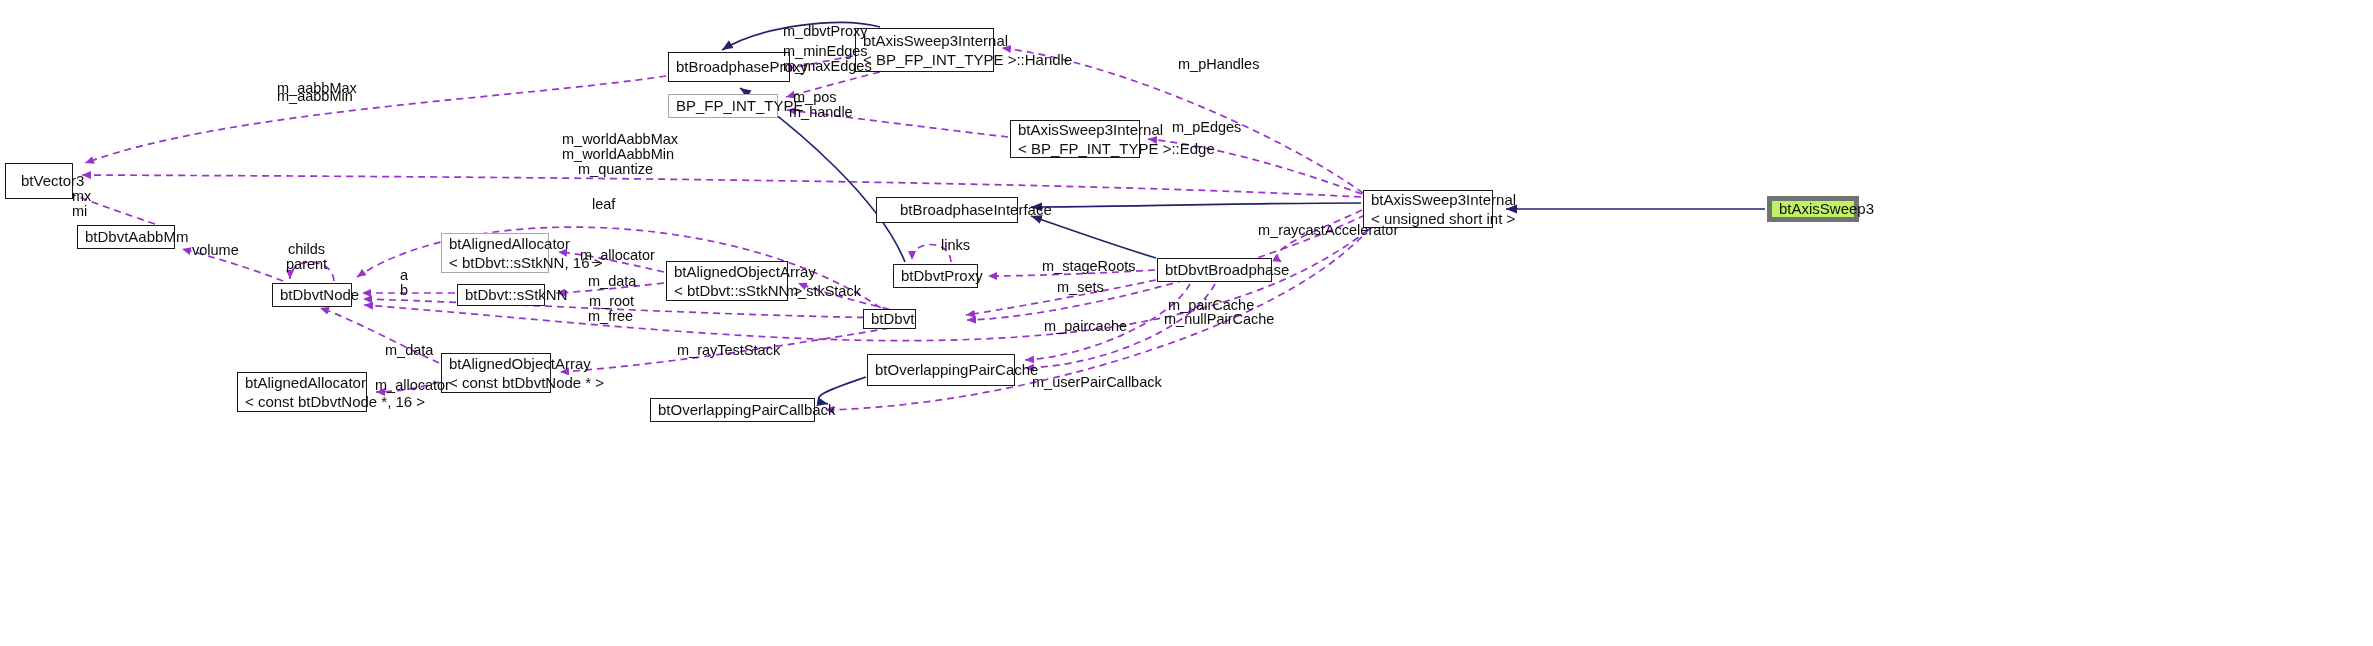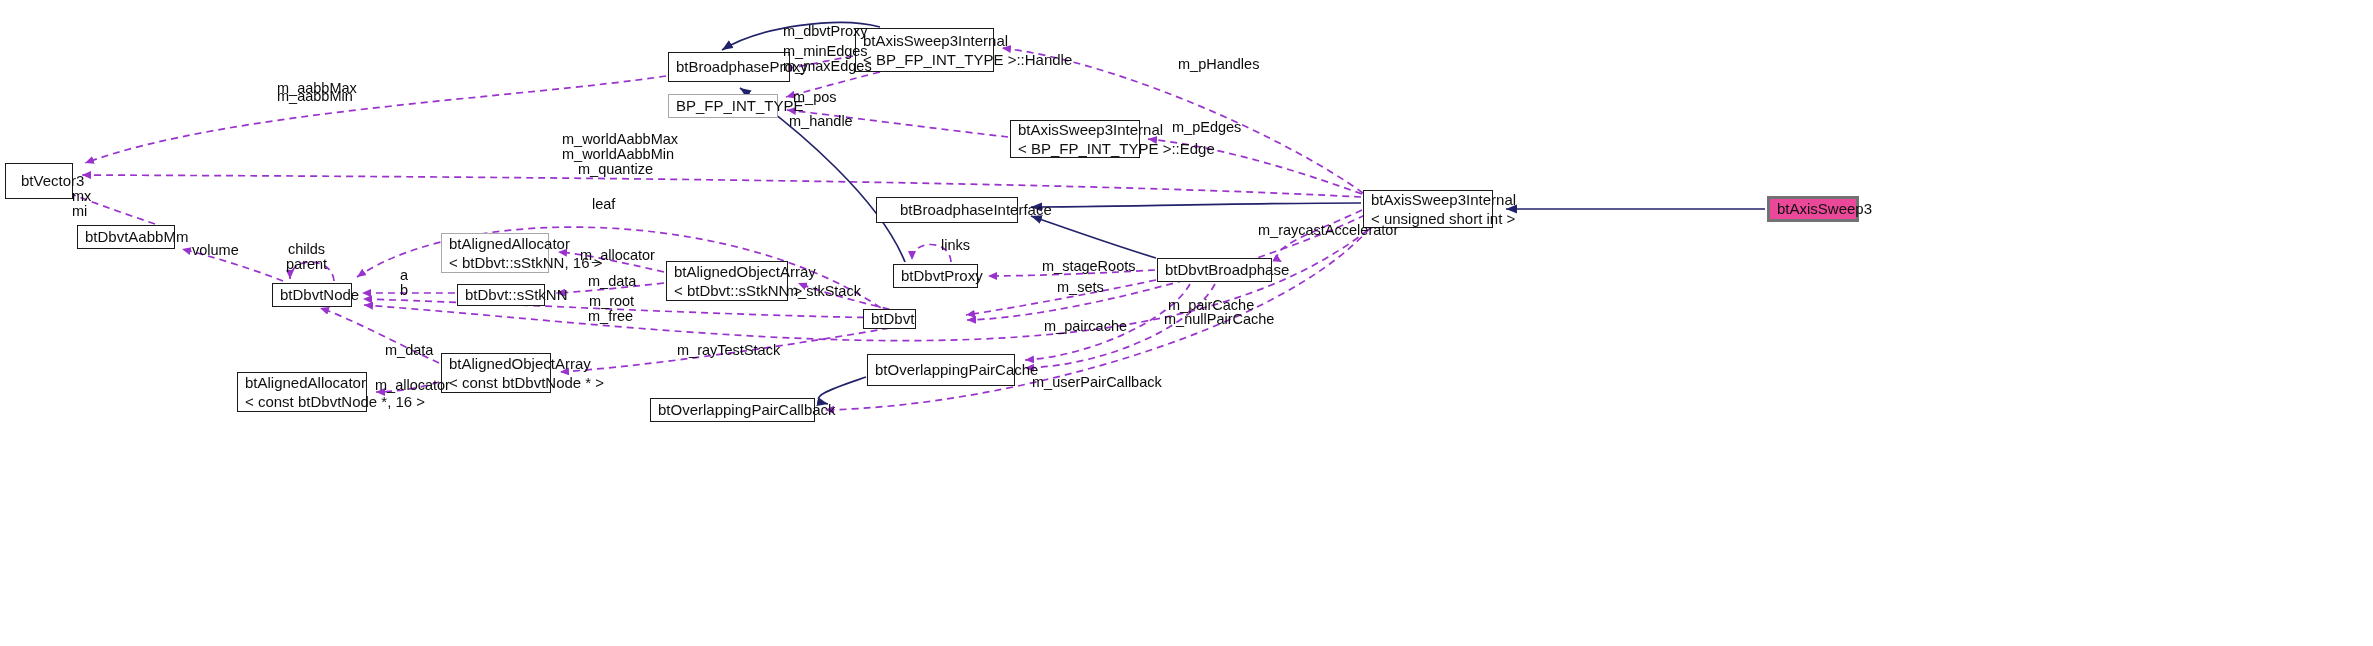--- a/index.html
+++ b/index.html
@@ -6,21 +6,21 @@
   body{font-family:"Liberation Sans","DejaVu Sans",sans-serif;}
   #canvas{position:relative;width:2373px;height:646px;background:#ffffff;overflow:hidden;}
   #edges{position:absolute;left:0;top:0;width:2373px;height:646px;}
   .node{position:absolute;box-sizing:border-box;background:#ffffff;border:1px solid #1a1a1a;
         display:flex;flex-direction:column;align-items:center;justify-content:center;
         color:#101010;font-size:15px;line-height:18px;white-space:nowrap;}
   .node.two{line-height:19px;}
   .node .ln{display:block;width:100%;text-align:left;padding:0 7px;box-sizing:border-box;}
   .node.center .ln{text-align:center;}
   .node.gray-border{border:1px solid #a8a8a8;}
-  .node.filled{background:#ec4899;border:3px solid #737373;}
+  .node.filled{background:#bef264;border:5px solid #737373;}
   .elabel{position:absolute;color:#0a0a0a;font-size:14.5px;line-height:16px;white-space:nowrap;}
 </style>
 </head>
 <body>
 
 <div id="canvas">
 
   <svg id="edges" viewBox="0 0 2373 646" xmlns="http://www.w3.org/2000/svg">
     <defs>
       <marker id="ah-p" markerWidth="10" markerHeight="10" refX="9" refY="4" orient="auto" markerUnits="userSpaceOnUse">
@@ -178,21 +178,21 @@
       </div>
     </div>
   <div id="labels">
       <div class="elabel" style="left: 783px; top: 23px;">m_dbvtProxy</div>
       <div class="elabel" style="left: 783px; top: 43px;">m_minEdges</div>
       <div class="elabel" style="left: 783px; top: 58px;">m_maxEdges</div>
       <div class="elabel" style="left: 1178px; top: 56px;">m_pHandles</div>
       <div class="elabel" style="left: 277px; top: 80px;">m_aabbMax</div>
       <div class="elabel" style="left: 277px; top: 88px;">m_aabbMin</div>
       <div class="elabel" style="left: 793px; top: 89px;">m_pos</div>
-      <div class="elabel" style="left: 789px; top: 104px; margin-top: 9px;">m_handle</div>
+      <div class="elabel" style="left: 789px; top: 104px;">m_handle</div>
       <div class="elabel" style="left: 1172px; top: 119px;">m_pEdges</div>
       <div class="elabel" style="left: 562px; top: 131px;">m_worldAabbMax</div>
       <div class="elabel" style="left: 562px; top: 146px;">m_worldAabbMin</div>
       <div class="elabel" style="left: 578px; top: 161px;">m_quantize</div>
       <div class="elabel" style="left: 72px; top: 188px;">mx</div>
       <div class="elabel" style="left: 72px; top: 203px;">mi</div>
       <div class="elabel" style="left: 592px; top: 196px;">leaf</div>
       <div class="elabel" style="left: 192px; top: 242px;">volume</div>
       <div class="elabel" style="left: 288px; top: 241px;">childs</div>
       <div class="elabel" style="left: 286px; top: 256px;">parent</div>

